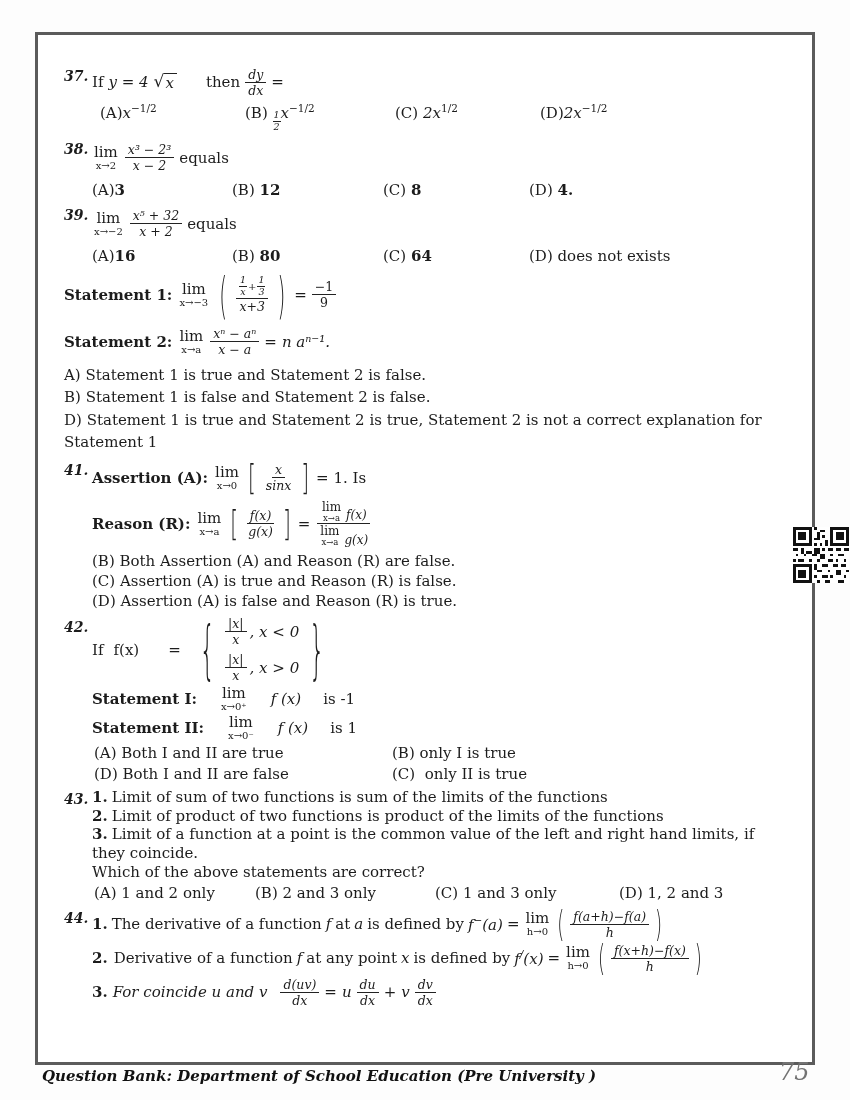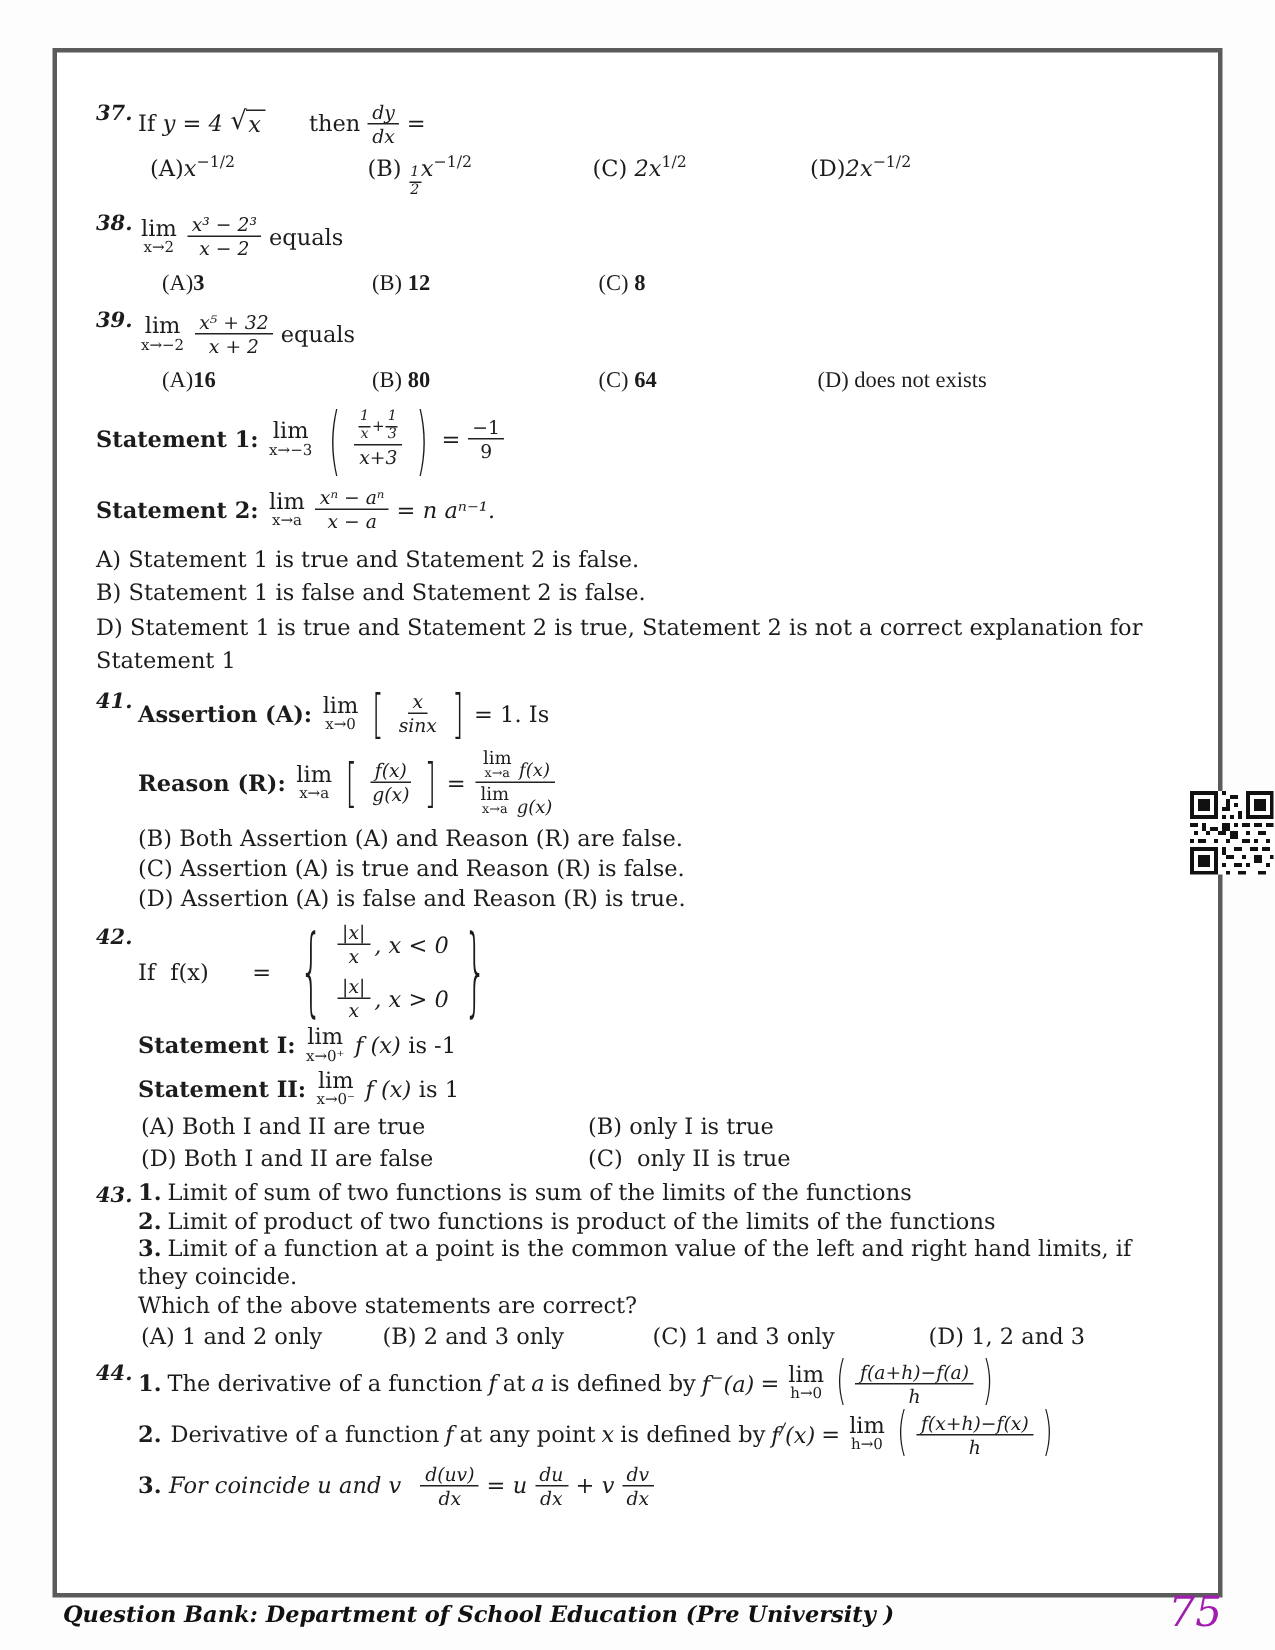--- a/index.html
+++ b/index.html
@@ -42,32 +42,32 @@
   .sqrt .rad { font-size:17px; line-height:1; }
   .sqrtbar { border-top:1.4px solid #222; font-style:italic; padding:0 3px 0 1px; }
   .cases { display:inline-flex; flex-direction:column; gap:5px; }
   .case-row { display:flex; align-items:center; gap:3px; }
   .bigfrac { display:inline-flex; flex-direction:column; align-items:center; vertical-align:middle; }
   .bf-top, .bf-bot { display:flex; align-items:flex-end; gap:3px; font-size:12px; padding:1px 3px; }
   .bf-top { border-bottom:1px solid #222; }
   
   .opts { display:grid; margin-top:3px; }
   .o4a { grid-template-columns:145px 150px 145px auto; margin-left:8px; }
-  .o4b { grid-template-columns:140px 151px 146px auto; margin-left:16px;font-family:Liberation Serif, serif; }
+  .o4b { grid-template-columns:140px 151px 146px auto; margin-left:0; }
   .o4c { grid-template-columns:161px 180px 184px auto; margin-left:2px; }
   .o2  { grid-template-columns:298px auto; margin-left:2px; row-gap:3px; }
   .opt { white-space:pre; }
   .optline { line-height:1.5; width:700px; }
   .optline41 { line-height:1.34; }
-  .stmt-row { display:flex; align-items:center; gap:5px; margin:3px 0; }
+  .stmt-row { display:flex; align-items:center; gap:22px; margin:3px 0; }
   .slabel { font-weight:bold; }
   .q43line { line-height:1.24; width:690px; }
   .itemnum { font-weight:bold; margin-right:4px; }
   .footer { position:absolute; left:42px; top:1067px; font-weight:bold; font-style:italic; font-size:15px; color:#111; }
-  .pagenum { position:absolute; left:779px; top:1058px; font-style:italic; font-size:28px; color:#a21caf; }
+  .pagenum { position:absolute; left:779px; top:1058px; font-style:italic; font-size:24px; color:#737373; }
   .qr { position:absolute; left:793px; top:527px; width:56px; height:56px; }
   .gapL { margin-left:24px; }
   .gapM { margin-left:14px; }
 </style>
 </head>
 <body>
 
 <div class="sheet">
 
   <div class="q">
@@ -107,20 +107,21 @@
         <span class="frac">
             <span>x³ − 2³</span>
             <span>x − 2</span>
           </span>
         <span>equals</span>
       </div>
       <div class="opts o4b">
         <span class="opt"><span>(A)</span><span class="bold">3</span></span>
         <span class="opt"><span>(B)</span> <span class="bold">12</span></span>
         <span class="opt"><span>(C)</span> <span class="bold">8</span></span>
+        <span class="opt"><span>(D)</span> <span class="bold">4.</span></span>
       </div>
     </div>
   </div>
 
   <div class="q">
     <div class="qnum">39.</div>
     <div class="qbody">
       <div class="mrow" style="min-height:40px;">
         <span class="lim">
             <span class="lw">lim</span>

